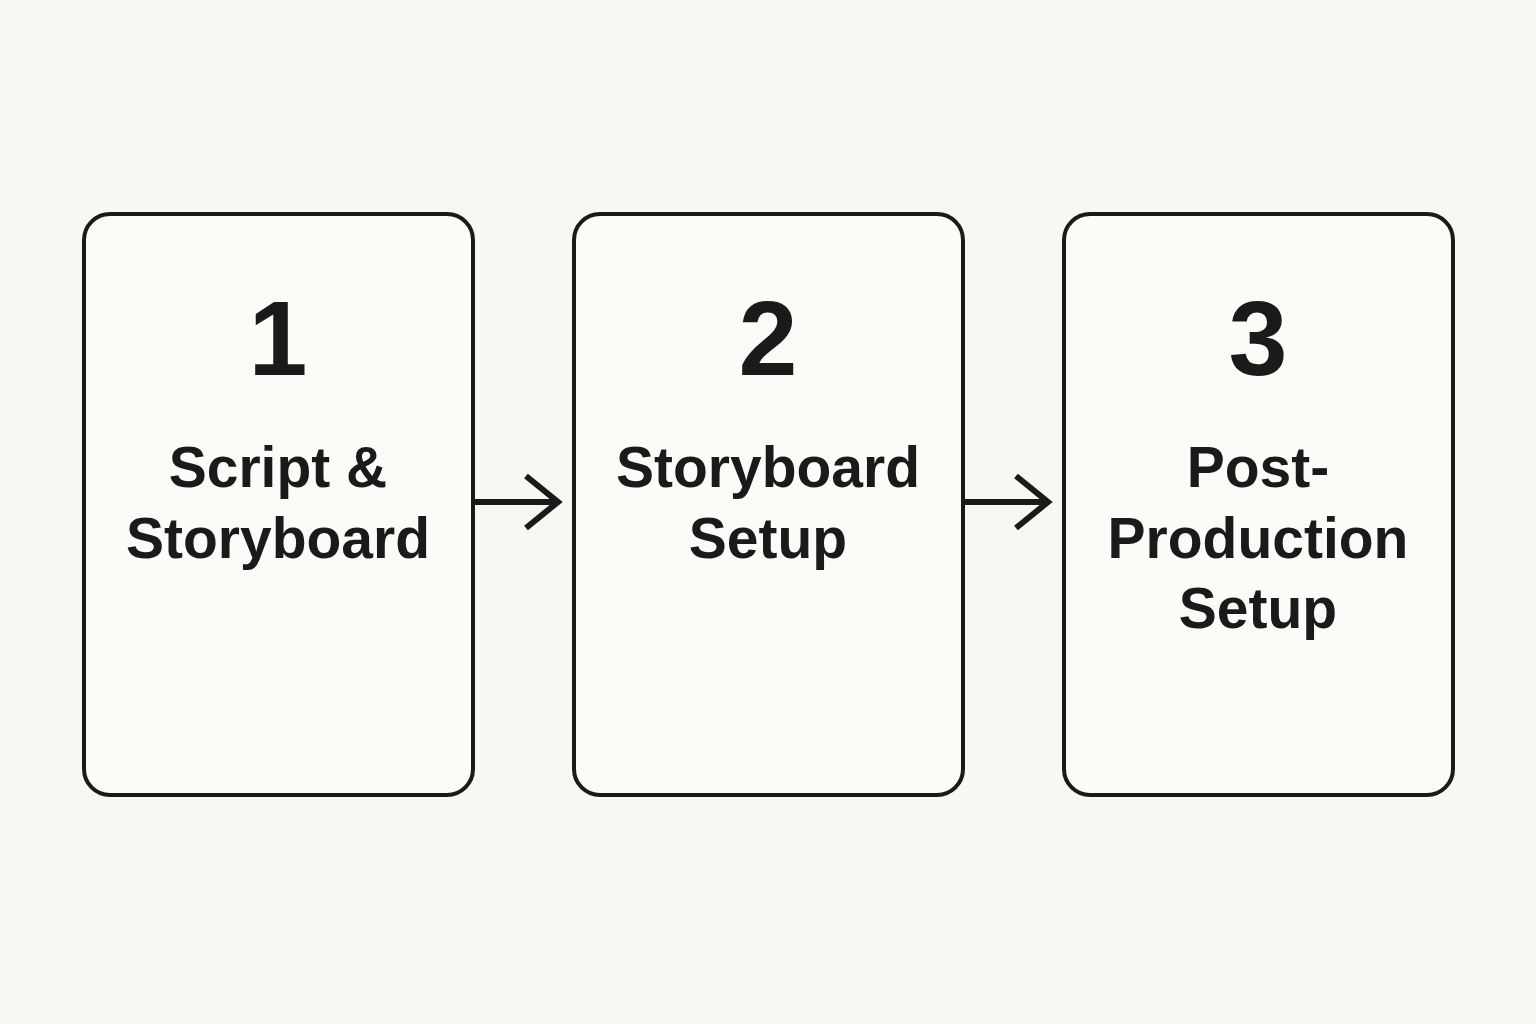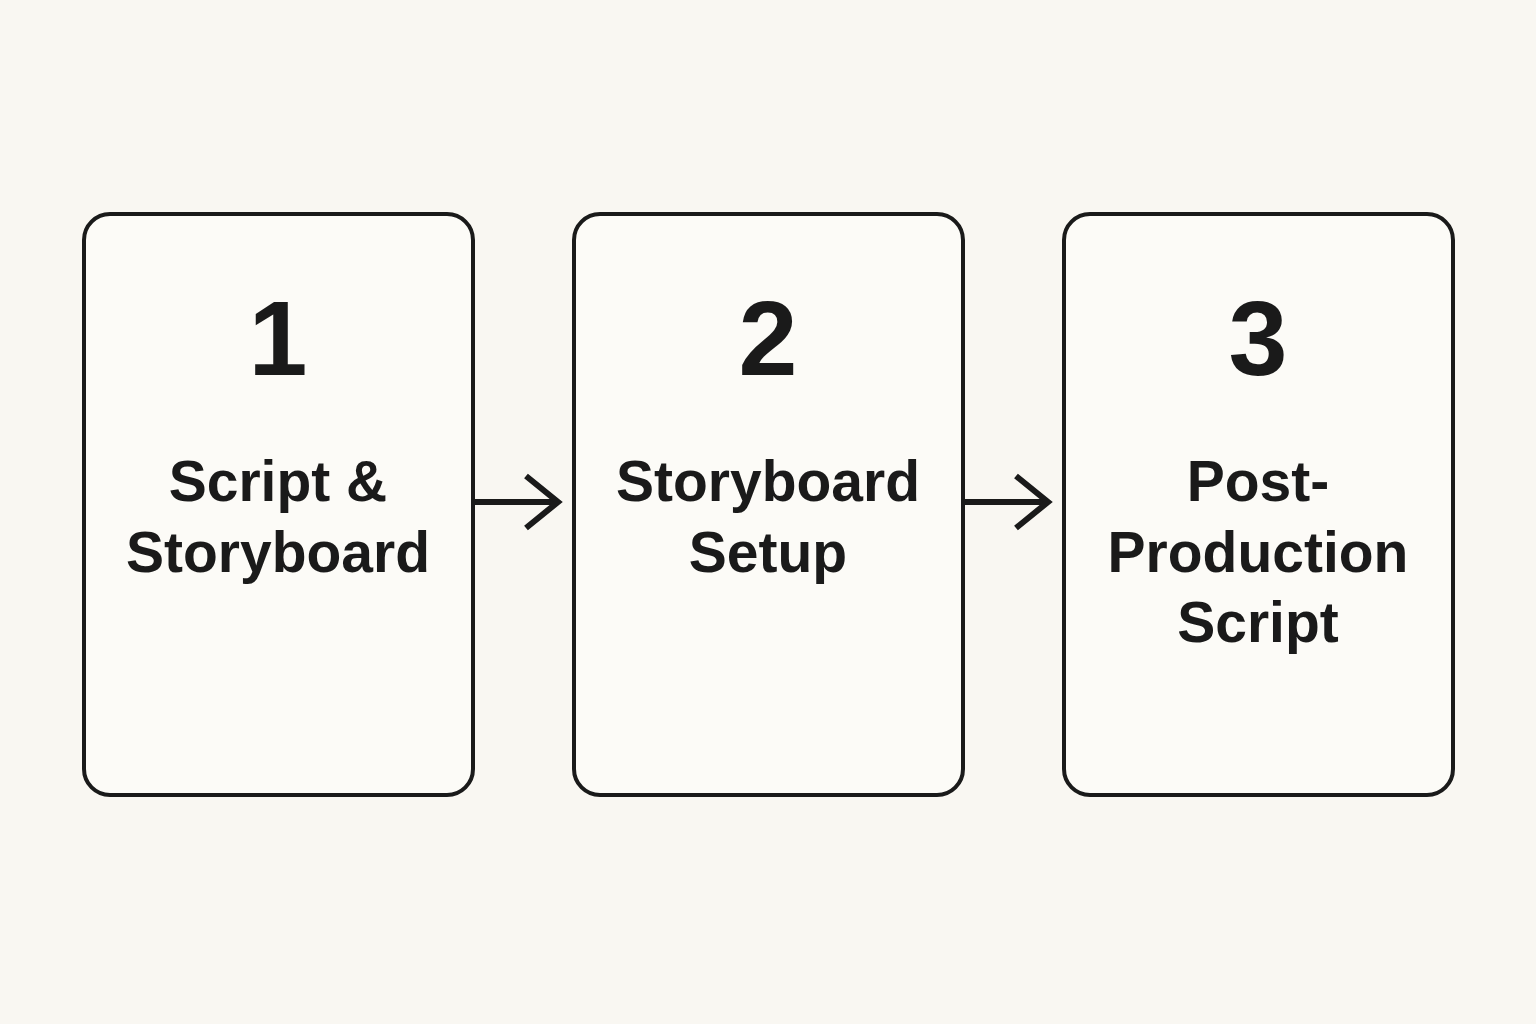--- a/index.html
+++ b/index.html
@@ -35,21 +35,21 @@
     flex: 0 0 auto;
   }
   .step-number {
     margin-top: 64px;
     font-size: 106px;
     line-height: 1.1;
     font-weight: 700;
     color: var(--ink);
   }
   .step-label {
-    margin-top: 50px;
+    margin-top: 36px;
     width: 345px;
     font-size: 57px;
     line-height: 1.24;
     font-weight: 600;
     color: var(--ink);
     text-align: center;
   }
   .connector {
     flex: 0 0 auto;
     width: 97px;
@@ -87,16 +87,16 @@
 
   <div class="connector">
     <svg width="90" height="64" viewBox="0 0 90 64">
       <line x1="0" y1="32" x2="80" y2="32" stroke="#1a1a1a" stroke-width="6"></line>
       <polyline points="51,6 83,32 51,58" fill="none" stroke="#1a1a1a" stroke-width="6" stroke-linejoin="miter"></polyline>
     </svg>
   </div>
 
   <div class="card">
     <div class="step-number">3</div>
-    <div class="step-label">Post-Production Script</div>
+    <div class="step-label">Post-Production Setup</div>
   </div>
 
 </div>
 
 </body></html>

